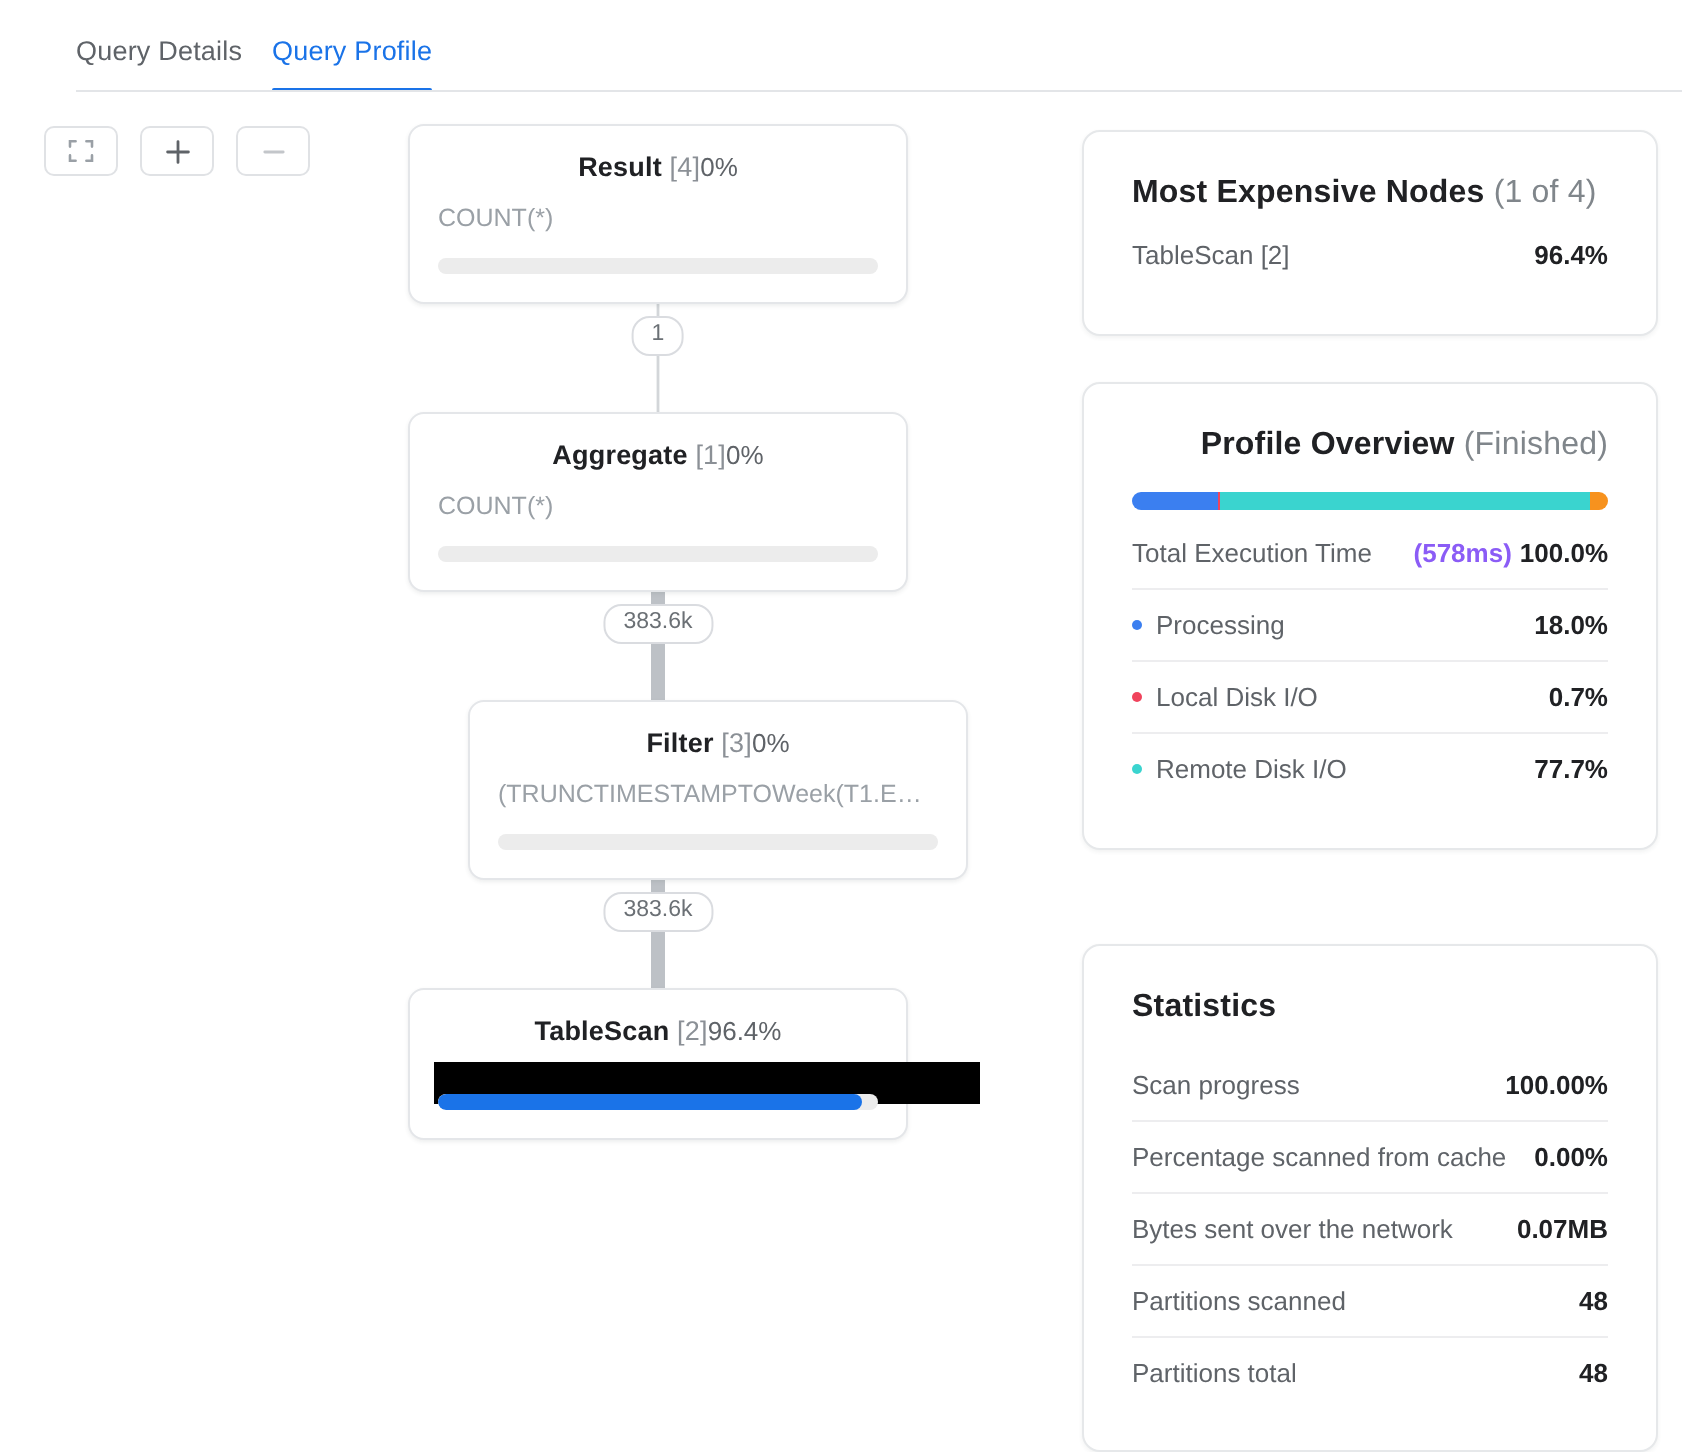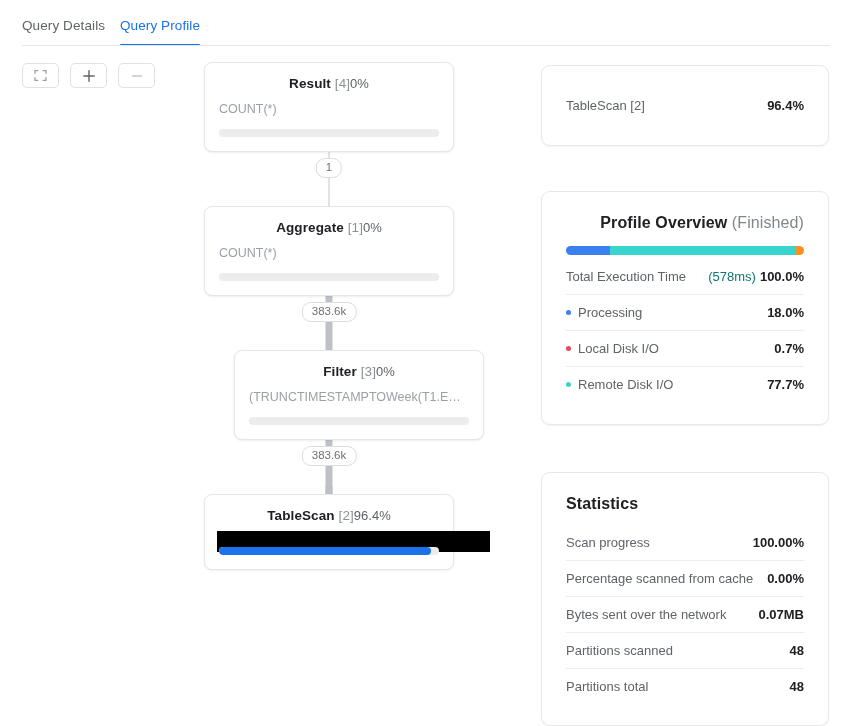--- a/index.html
+++ b/index.html
@@ -12,21 +12,21 @@
     background: #ffffff;
     font-family: "Liberation Sans", sans-serif;
     color: #3c4043;
     overflow: hidden;
     position: relative;
   }
 
   
   .tabbar {
     position: absolute;
-    left: 0; top: 0;
+    left: 16px; top: 0;
     width: 825px;
     height: 46px;
   }
   .tabbar-underline {
     position: absolute;
     left: 22px; top: 45px;
     width: 808px;
     height: 1px;
     background: #e3e5e8;
   }
@@ -221,21 +221,21 @@
 
   .legend-dot {
     display: inline-block;
     width: 5px; height: 5px;
     border-radius: 50%;
     margin-right: 7px;
     vertical-align: middle;
     position: relative;
     top: -1px;
   }
-  .kv .time-muted { color: #0f766e; font-weight: normal; margin-right: 4px; }
+  .kv .time-muted { color: #8b5cf6; font-weight: bold; margin-right: 4px; }
 </style>
 </head>
 <body>
 
 <div class="tabbar">
   <div class="tab" id="tab-details">Query Details</div>
   <div class="tab active" id="tab-profile">Query Profile</div>
   <div class="tabbar-underline"></div>
 </div>
 
@@ -317,20 +317,24 @@
         <i id="ts-fill" style="width: 96.4%;"></i>
       </div>
   </div>
 
   <div class="edge-label" id="edge-1">1</div>
   <div class="edge-label" id="edge-agg">383.6k</div>
   <div class="edge-label" id="edge-filter">383.6k</div>
 </div>
 
 <div class="panel" id="panel-expensive">
+  <div class="panel-title">
+    <span>Most Expensive Nodes</span>
+    <span class="muted">(1 of 4)</span>
+  </div>
   <div class="kv">
     <span class="k">TableScan [2]</span>
     <span class="v">96.4%</span>
   </div>
 </div>
 
 <div class="panel" id="panel-overview">
   <div class="panel-title">
     <span>Profile Overview</span>
     <span class="muted">(Finished)</span>

